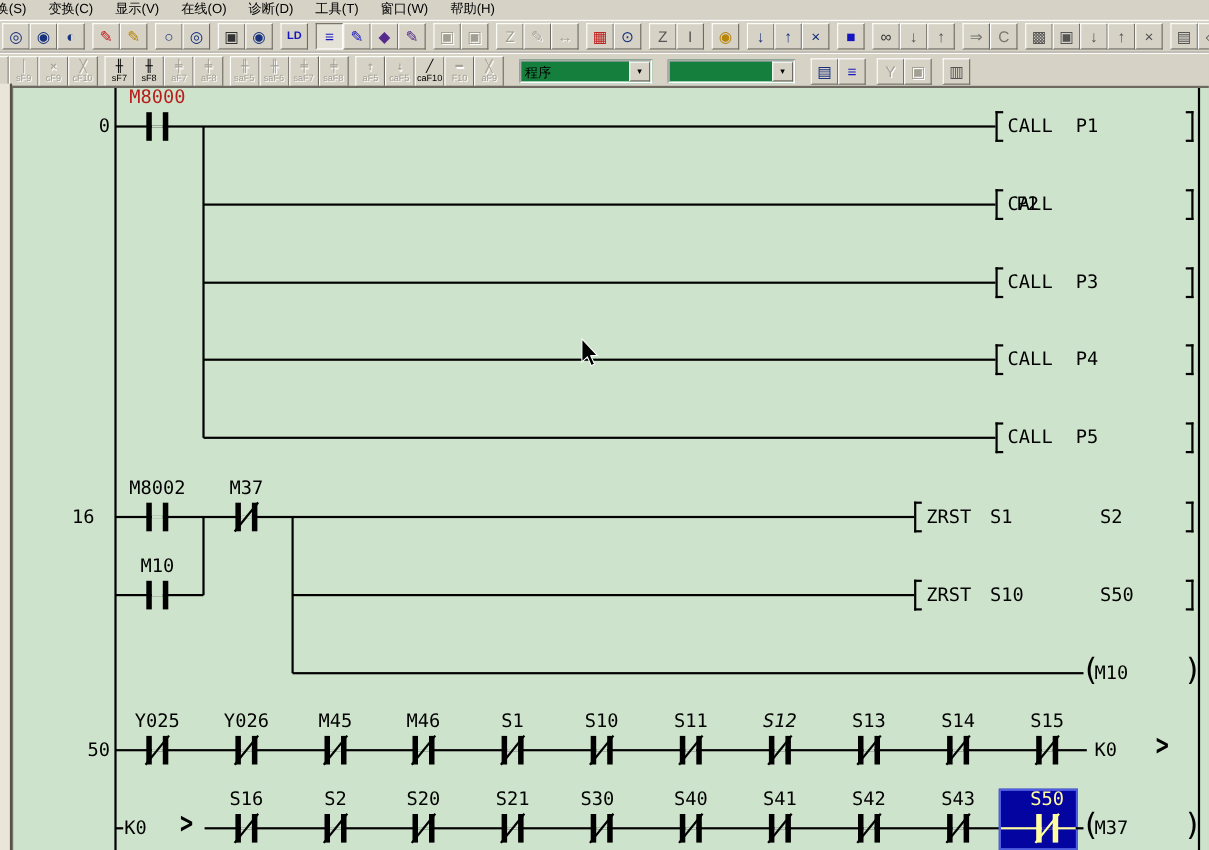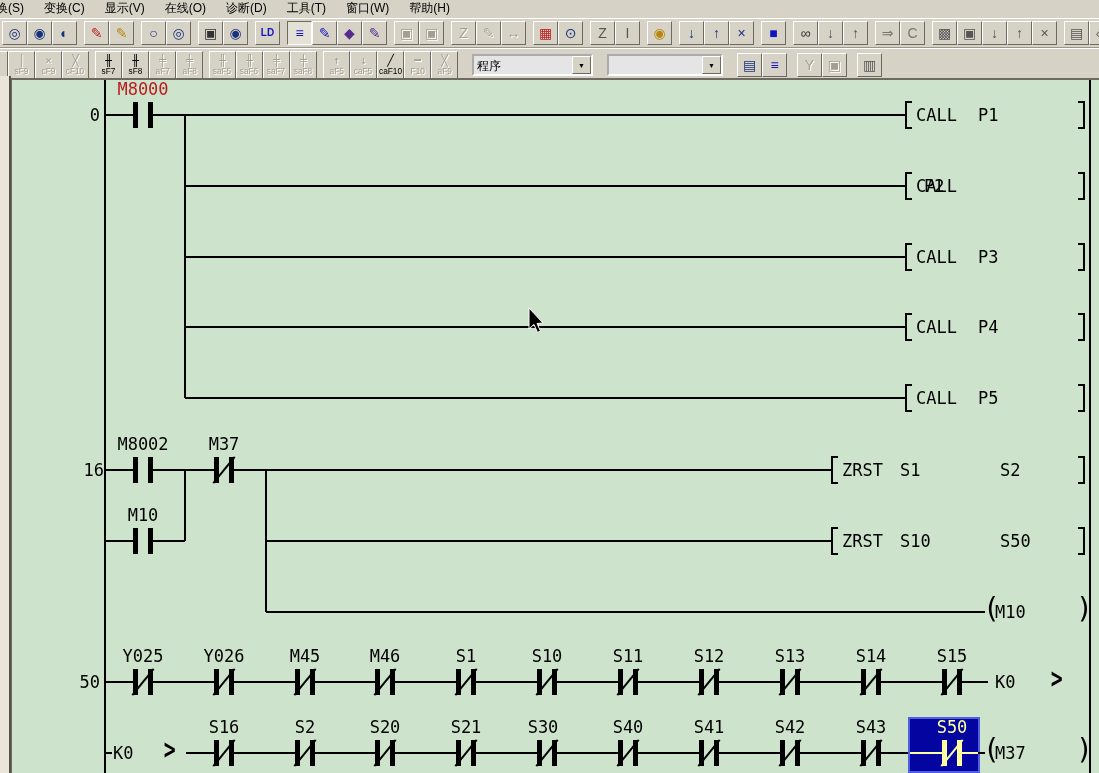--- a/index.html
+++ b/index.html
@@ -33,21 +33,21 @@
     display:flex;flex-direction:column;align-items:center;justify-content:center;
     border:1px solid;border-color:#ffffff #6e6a62 #6e6a62 #ffffff;
     background:#d6d2c6;cursor:default;
   }
   .fbtn .g{font-size:11px;line-height:12px;font-family:"DejaVu Sans Mono",monospace;color:#000}
   .fbtn .l{font-size:9px;line-height:9px;color:#000;transform:scale(.92);white-space:nowrap}
   .fbtn.disabled .g,.fbtn.disabled .l{color:#a39f93;text-shadow:1px 1px 0 #fff}
   .fgap{width:6px;flex:0 0 auto}
   .combo{
     height:22px;box-sizing:border-box;display:flex;align-items:stretch;margin-left:14px;
-    border:2px inset #fff;background:#e5e5e5;flex:0 0 auto;
+    border:2px inset #fff;background:#15803d;flex:0 0 auto;
   }
   .combo .cv{flex:1;font-size:12px;padding:2px 3px;white-space:nowrap;overflow:hidden}
   .combo .carrow{
     width:17px;display:flex;align-items:center;justify-content:center;
     border:1px solid;border-color:#ffffff #6e6a62 #6e6a62 #ffffff;background:#d6d2c6;
     font-size:7px;color:#000;
   }
   
   .side-strip{position:absolute;left:0;top:76px;bottom:0;width:9px;background:#e9e5d8;border-right:2px solid #55524a}
   .ladder-bg{position:absolute;left:11px;top:78px;right:0;bottom:0;background:#cde3cb;border-top:2px solid #6e6a62;border-left:1px solid #6e6a62}
@@ -368,21 +368,21 @@
     <div class="dev" style="left: 978px; top: 247px;">P3</div>
     <div class="rbr" style="left: 1078px; top: 243px;"></div>
     <div class="lbr" style="left: 905px; top: 313px;"></div>
     <div class="dev" style="left: 916px; top: 317px;">CALL</div>
     <div class="dev" style="left: 978px; top: 317px;">P4</div>
     <div class="rbr" style="left: 1078px; top: 313px;"></div>
     <div class="lbr" style="left: 905px; top: 384px;"></div>
     <div class="dev" style="left: 916px; top: 388px;">CALL</div>
     <div class="dev" style="left: 978px; top: 388px;">P5</div>
     <div class="rbr" style="left: 1078px; top: 384px;"></div>
-    <div class="stepnum" style="left: 42px; top: 460px;">16</div>
+    <div class="stepnum" style="left: 24px; top: 460px;">16</div>
     <div class="wire" style="left: 105px; top: 469px; width: 726px; height: 2px;"></div>
     <div class="cgap" style="left: 138px; top: 469px; width: 10px; background: rgb(205, 227, 203);"></div>
     <div class="cbar" style="left: 133px; top: 457px; background: rgb(0, 0, 0);"></div>
     <div class="cbar" style="left: 148px; top: 457px; background: rgb(0, 0, 0);"></div>
     <div class="clabel" style="left: 95px; top: 434px; color: rgb(0, 0, 0);">M8002</div>
     <div class="cgap" style="left: 219px; top: 469px; width: 10px; background: rgb(205, 227, 203);"></div>
     <div class="cbar" style="left: 214px; top: 457px; background: rgb(0, 0, 0);"></div>
     <div class="cbar" style="left: 229px; top: 457px; background: rgb(0, 0, 0);"></div>
     <div class="cslash" style="left: 223px; top: 453px; background: rgb(0, 0, 0); transform: rotate(39deg);"></div>
     <div class="clabel" style="left: 176px; top: 434px; color: rgb(0, 0, 0);">M37</div>
@@ -442,21 +442,21 @@
     <div class="clabel" style="left: 499px; top: 646px; color: rgb(0, 0, 0);">S10</div>
     <div class="cgap" style="left: 623px; top: 681px; width: 10px; background: rgb(205, 227, 203);"></div>
     <div class="cbar" style="left: 618px; top: 669px; background: rgb(0, 0, 0);"></div>
     <div class="cbar" style="left: 633px; top: 669px; background: rgb(0, 0, 0);"></div>
     <div class="cslash" style="left: 627px; top: 665px; background: rgb(0, 0, 0); transform: rotate(39deg);"></div>
     <div class="clabel" style="left: 580px; top: 646px; color: rgb(0, 0, 0);">S11</div>
     <div class="cgap" style="left: 704px; top: 681px; width: 10px; background: rgb(205, 227, 203);"></div>
     <div class="cbar" style="left: 699px; top: 669px; background: rgb(0, 0, 0);"></div>
     <div class="cbar" style="left: 714px; top: 669px; background: rgb(0, 0, 0);"></div>
     <div class="cslash" style="left: 708px; top: 665px; background: rgb(0, 0, 0); transform: rotate(39deg);"></div>
-    <div class="clabel" style="left: 661px; top: 646px; color: rgb(0, 0, 0);">S12</div>
+    <div class="clabel" style="left: 661px; top: 646px; color: rgb(0, 0, 0); font-style: italic;">S12</div>
     <div class="cgap" style="left: 785px; top: 681px; width: 10px; background: rgb(205, 227, 203);"></div>
     <div class="cbar" style="left: 780px; top: 669px; background: rgb(0, 0, 0);"></div>
     <div class="cbar" style="left: 795px; top: 669px; background: rgb(0, 0, 0);"></div>
     <div class="cslash" style="left: 789px; top: 665px; background: rgb(0, 0, 0); transform: rotate(39deg);"></div>
     <div class="clabel" style="left: 742px; top: 646px; color: rgb(0, 0, 0);">S13</div>
     <div class="cgap" style="left: 866px; top: 681px; width: 10px; background: rgb(205, 227, 203);"></div>
     <div class="cbar" style="left: 861px; top: 669px; background: rgb(0, 0, 0);"></div>
     <div class="cbar" style="left: 876px; top: 669px; background: rgb(0, 0, 0);"></div>
     <div class="cslash" style="left: 870px; top: 665px; background: rgb(0, 0, 0); transform: rotate(39deg);"></div>
     <div class="clabel" style="left: 823px; top: 646px; color: rgb(0, 0, 0);">S14</div>

